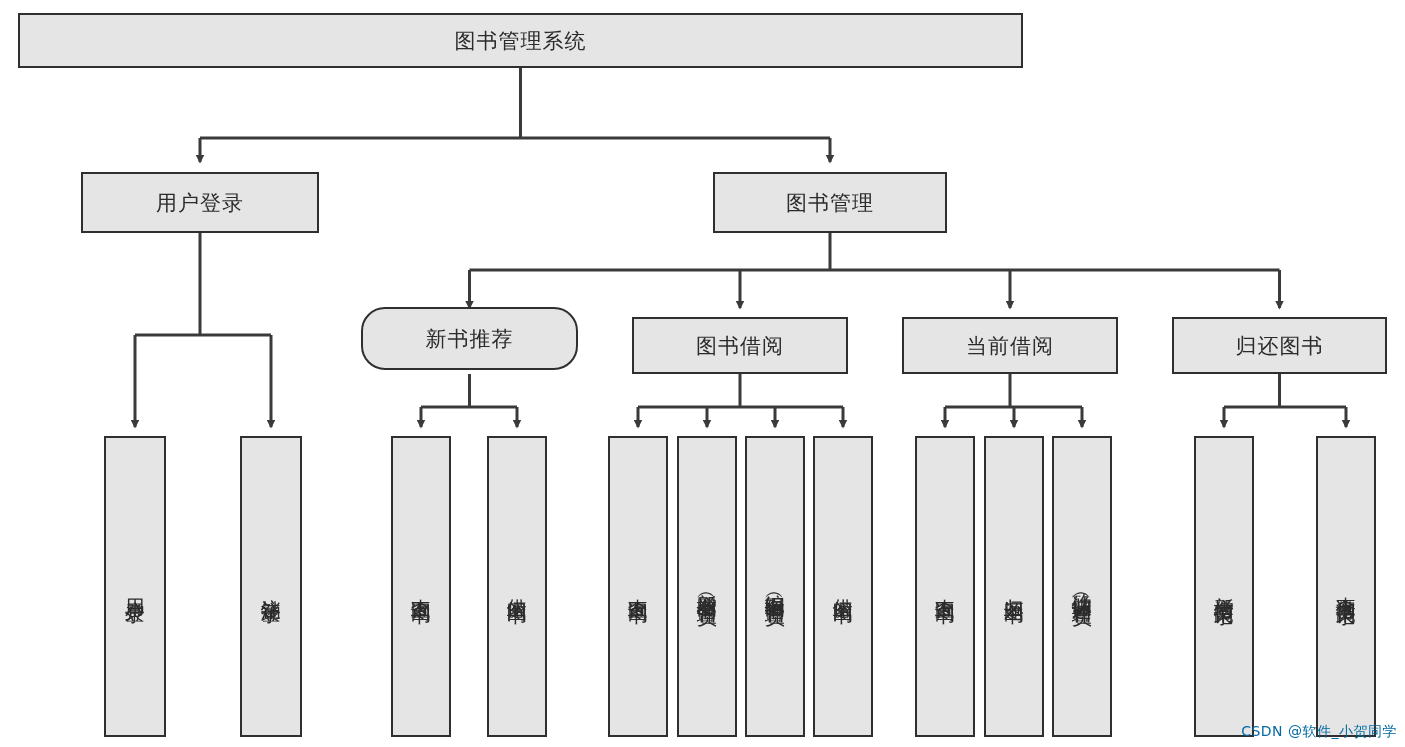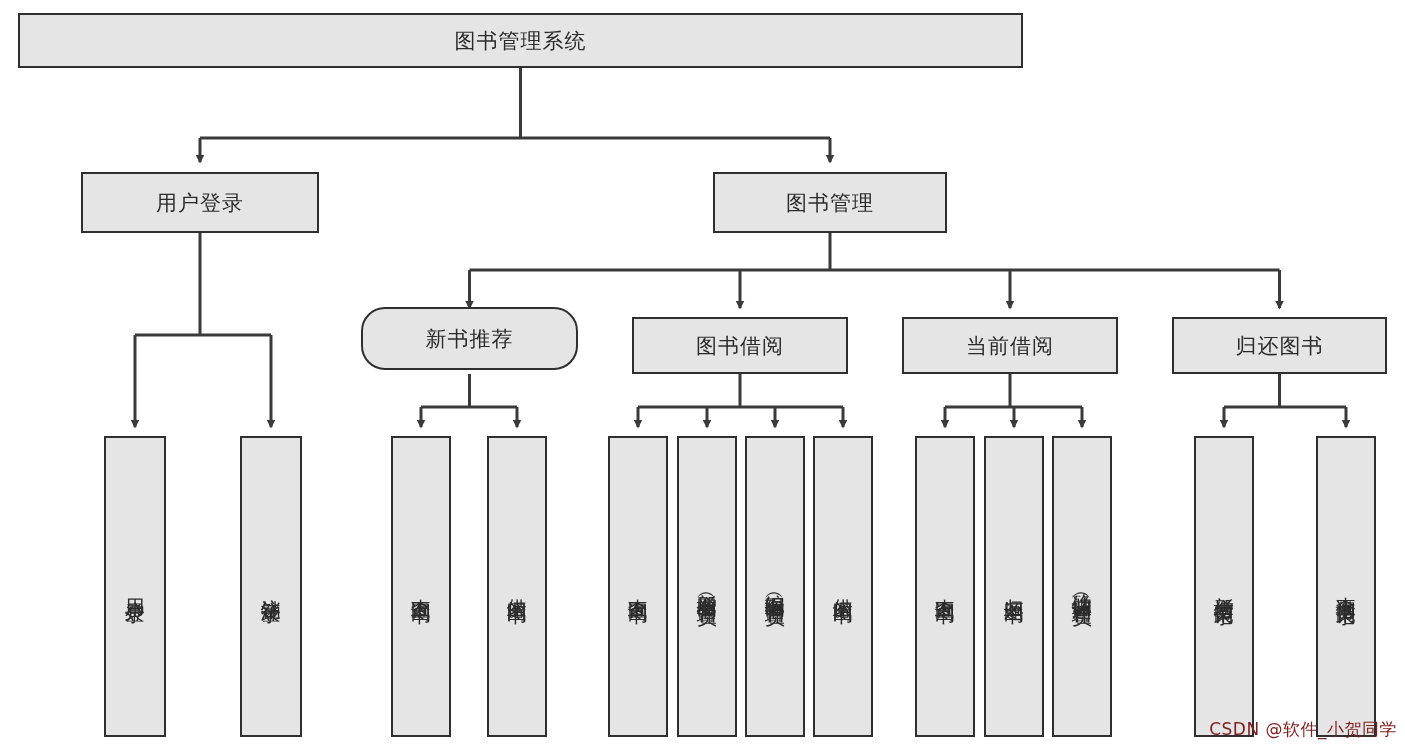--- a/index.html
+++ b/index.html
@@ -49,22 +49,22 @@
     line-height: 1.22;
     letter-spacing: 2px;
     white-space: nowrap;
     text-align: center;
     display: block;
   }
   #watermark {
     position: absolute;
     right: 8px;
     bottom: 6px;
-    font-size: 17px;
-    color: #7f1d1d;
+    font-size: 14px;
+    color: #0369a1;
     letter-spacing: 0.5px;
     white-space: nowrap;
   }
 </style>
 </head>
 <body>
 
 <div id="canvas">
 
   <svg id="wires" viewBox="0 0 1405 747" xmlns="http://www.w3.org/2000/svg">

